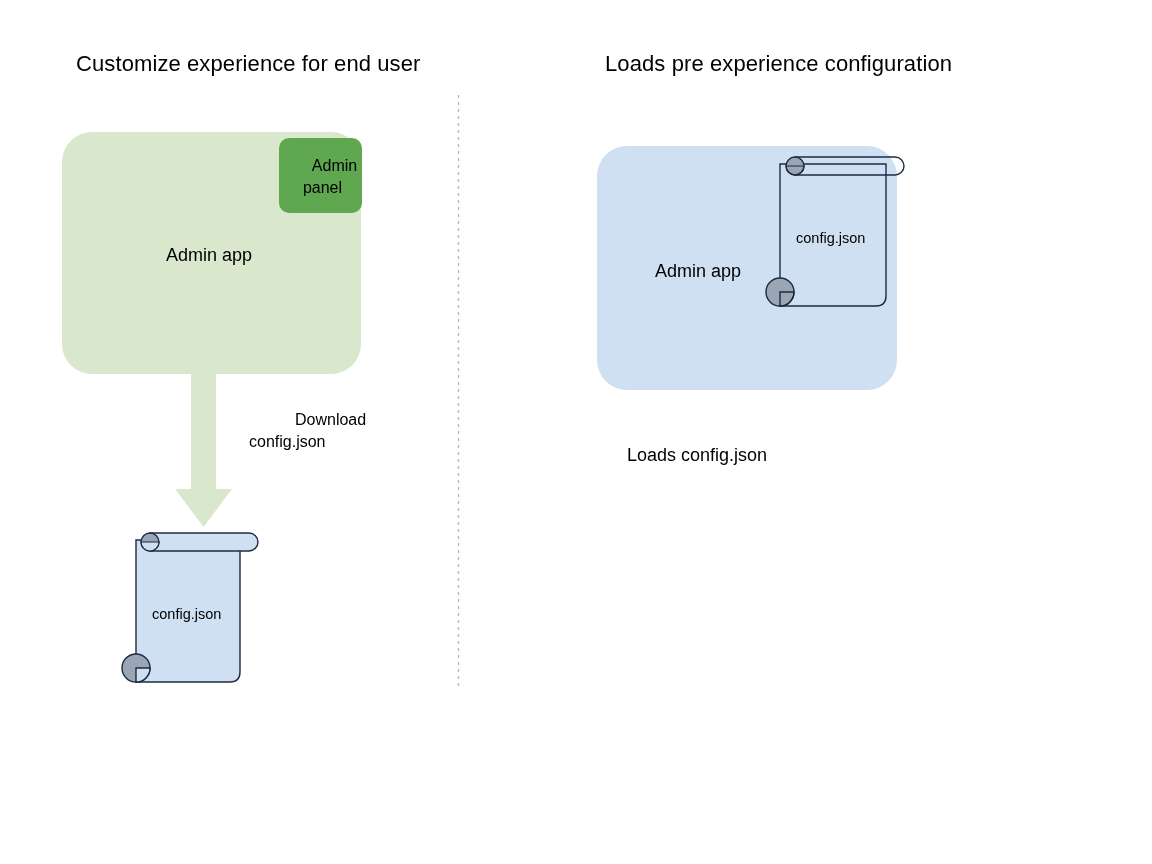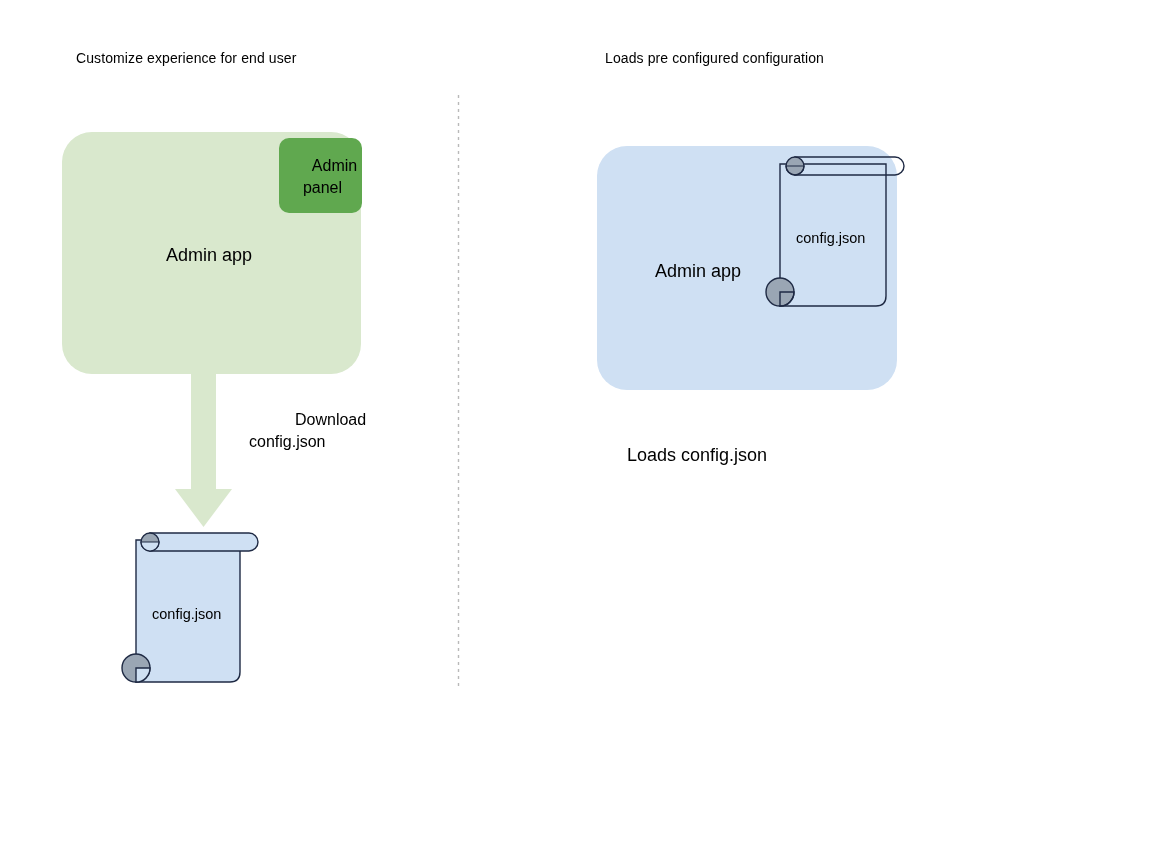--- a/index.html
+++ b/index.html
@@ -26,21 +26,21 @@
     width: 1152px;
     height: 864px;
   }
   .lbl {
     position: absolute;
     white-space: pre;
     line-height: 1.32;
     color: #000000;
   }
   .title-lbl {
-    font-size: 14px;
+    font-size: 22px;
     letter-spacing: 0.1px;
   }
   .box-lbl {
     font-size: 18px;
   }
   .panel-lbl {
     font-size: 16px;
     text-align: center;
     line-height: 1.38;
   }
@@ -85,21 +85,21 @@
     <path d="M 780 292 L 794 292 A 14 14 0 0 1 780 306 Z" fill="none" stroke="#1f2a44" stroke-width="1.4"></path>
     <path d="M 795 157 L 895 157 A 9 9 0 0 1 895 175 L 795 175 Z" fill="none" stroke="#1f2a44" stroke-width="1.4"></path>
     <circle cx="795" cy="166" r="9" fill="#9aa6b4" stroke="#1f2a44" stroke-width="1.4"></circle>
     <path d="M 795 166 L 804 166 A 9 9 0 0 1 786 166 Z" fill="none" stroke="#1f2a44" stroke-width="1.2"></path>
 
     <line x1="458.5" y1="95" x2="458.5" y2="686" stroke="#b9b9b9" stroke-width="1.4" stroke-dasharray="3 4"></line>
   </svg>
 
   <div class="lbl title-lbl" style="left:76px; top:49px;">Customize experience for end user</div>
 
-  <div class="lbl title-lbl" style="left:605px; top:49px;">Loads pre configured configuration</div>
+  <div class="lbl title-lbl" style="left:605px; top:49px;">Loads pre experience configuration</div>
 
   <div class="lbl panel-lbl" style="left:285px; top:155px; width:99px;">Admin</div>
   <div class="lbl panel-lbl" style="left:279px; top:177px; width:87px;">panel</div>
 
   <div class="lbl box-lbl" style="left:166px; top:244px;text-align:right;">Admin app</div>
 
   <div class="lbl edge-lbl" style="left:249px; top:409px;margin-left:46px;">Download</div>
   <div class="lbl edge-lbl" style="left:249px; top:431px;">config.json</div>
 
   <div class="lbl doc-lbl" style="left:152px; top:605px;">config.json</div>

